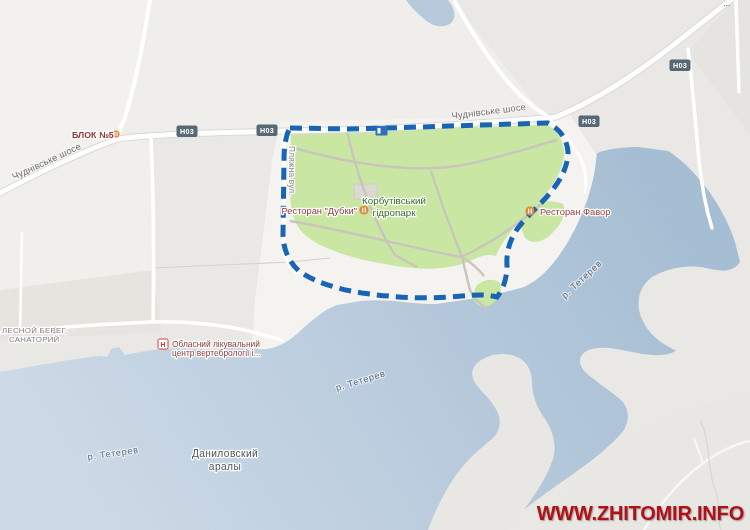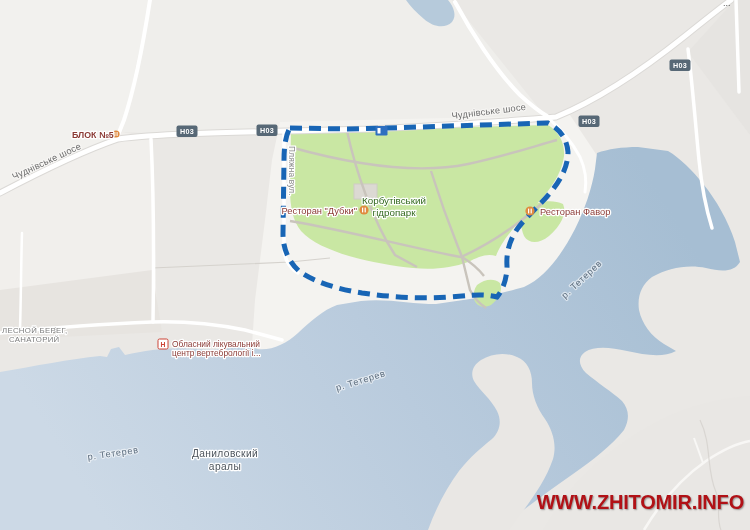--- a/index.html
+++ b/index.html
@@ -12,21 +12,21 @@
   .poi-lbl{fill:#8c3b36;font-size:9.3px;}
   .poi-lbl-b{fill:#8c3b36;font-size:8.8px;font-weight:700;}
   .park-lbl{fill:#33691e;font-size:9.8px;}
   .gray-lbl{fill:#7c7c7c;font-size:7.8px;letter-spacing:.3px;}
   .street-lbl{fill:#8a8a8a;font-size:8.3px;letter-spacing:.2px;}
   .water-lbl{fill:#5a6b7c;font-size:9.2px;letter-spacing:.7px;stroke:rgba(255,255,255,.55);}
   .dark-lbl{fill:#4c545c;font-size:10.2px;letter-spacing:.4px;}
   .shield-txt{fill:#ffffff;font-size:7.2px;font-weight:700;letter-spacing:.3px;stroke:none;}
   .hosp-txt{fill:#cc4437;font-size:6.8px;font-weight:700;stroke:none;}
   .dots-lbl{fill:#555;font-size:9px;stroke:none;}
-  .watermark{position:absolute;right:6px;bottom:16px;
+  .watermark{position:absolute;right:6px;bottom:5px;
              font-size:20px;font-weight:700;letter-spacing:-.2px;
              color:#b11116;text-shadow:1px 1px 1.5px rgba(50,50,50,.45);
              font-family:"Liberation Sans",sans-serif;white-space:nowrap;}
 </style>
 </head>
 <body>
 
 <div class="stage">
 <svg width="750" height="530" viewBox="0 0 750 530" xmlns="http://www.w3.org/2000/svg">
   <defs>

